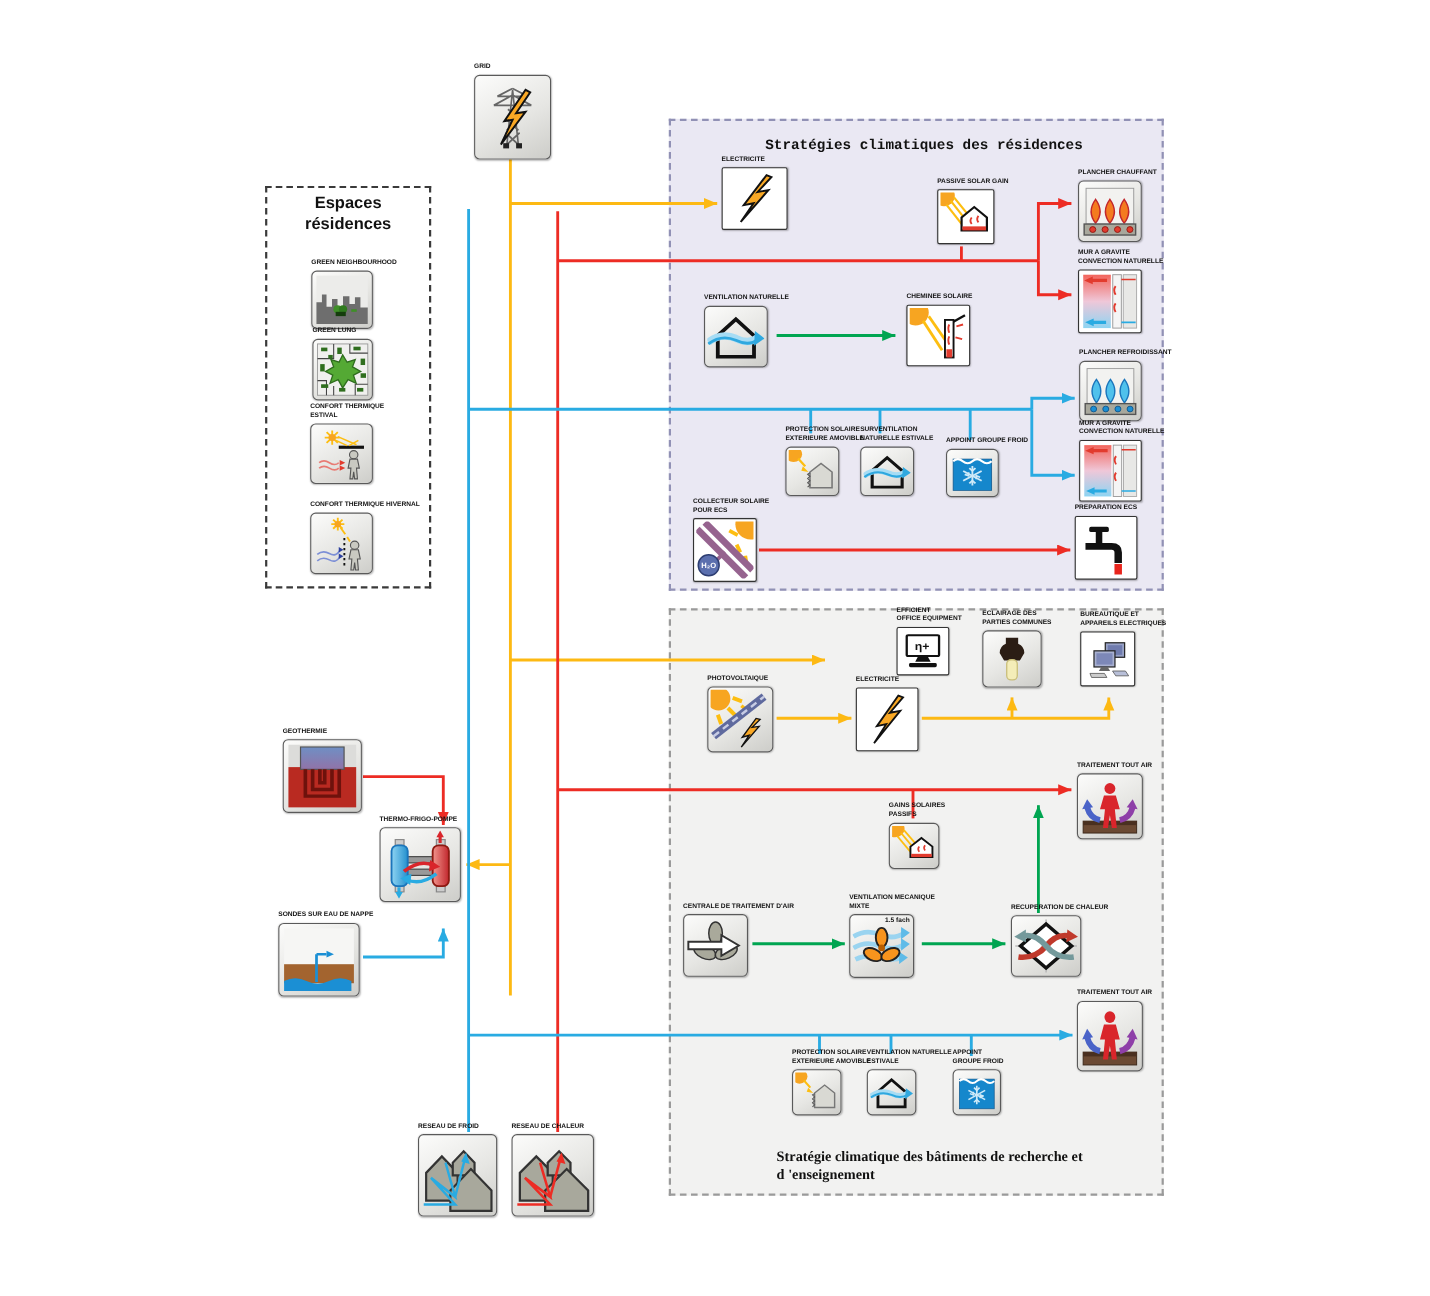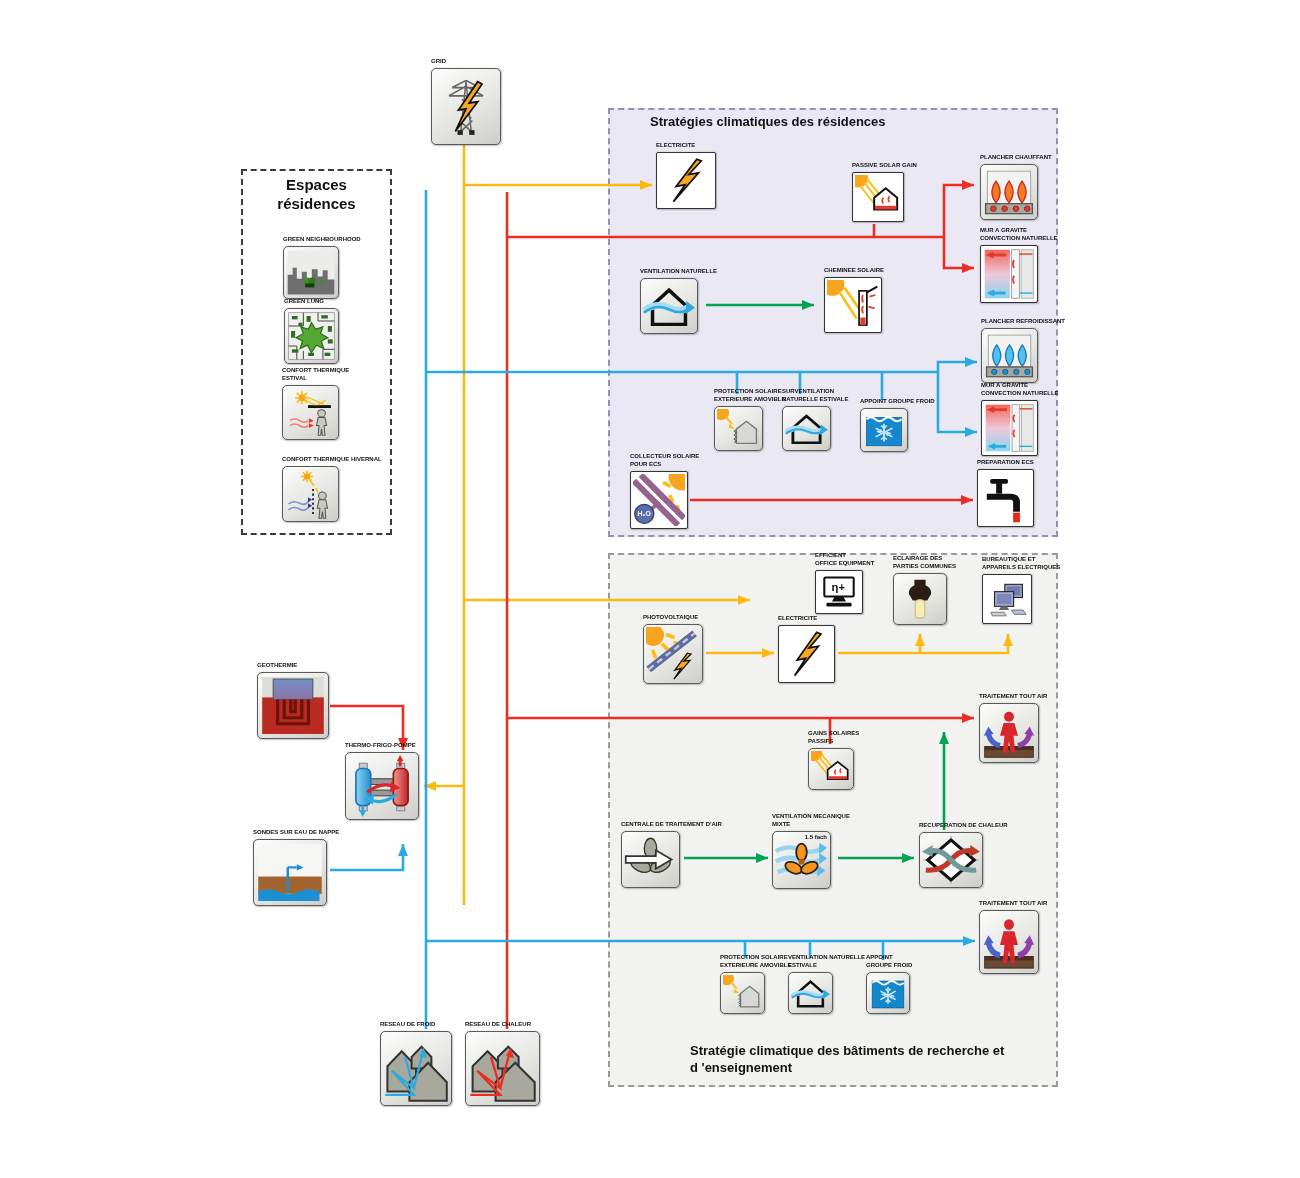--- a/index.html
+++ b/index.html
@@ -4,22 +4,22 @@
 <style>
   html,body{margin:0;padding:0;background:#fff;}
   #stage{position:relative;width:1300px;height:1178px;background:#fff;overflow:hidden;
          font-family:"Liberation Sans",sans-serif;}
   .gbox{position:absolute;border:2px dashed;box-sizing:border-box;z-index:1;}
   #box-espaces{left:241px;top:169px;width:151px;height:366px;border-color:#3a3a3a;background:#fff;}
   #box-residences{left:608px;top:108px;width:450px;height:429px;border-color:#9191b5;background:#eae8f3;}
   #box-batiments{left:608px;top:553px;width:450px;height:534px;border-color:#9a9a9a;background:#f2f2f1;}
   .gtitle{position:absolute;font-weight:bold;color:#111;white-space:pre-line;z-index:2;}
   #title-espaces{left:241px;top:176px;width:151px;text-align:center;font-size:15px;line-height:1.25;}
-  #title-residences{left:650px;top:114px;width:380px;text-align:left;font-size:13px;}
-  #title-batiments{left:690px;top:1043px;width:350px;font-size:13px;line-height:1.3;}
+  #title-residences{left:650px;top:124px;width:380px;text-align:center;font-size:13px;font-family:Liberation Mono, monospace;}
+  #title-batiments{left:706px;top:1043px;width:350px;font-size:13px;line-height:1.3;font-family:Liberation Serif, serif;}
   #wires{position:absolute;left:0;top:0;z-index:3;pointer-events:none;}
   .node{position:absolute;z-index:4;}
   .nlabel{position:absolute;bottom:100%;left:0;margin-bottom:2px;font-size:6px;font-weight:bold;
           color:#111;line-height:1.3;white-space:pre;width:240%;}
   .ibox{position:absolute;inset:0;border:1.5px solid #5a5a5a;border-radius:5px;
         background:linear-gradient(150deg,#fcfcfb,#e6e6e3 55%,#cdcdc9);
         box-shadow:0.5px 0.5px 1.5px rgba(0,0,0,.25);}
   .ibox.light{background:#fff;border-radius:2px;border-color:#333;}
   .ibox svg{position:absolute;left:2px;top:2px;width:calc(100% - 4px);height:calc(100% - 4px);}
   .badge{position:absolute;top:2px;right:3px;font-size:6px;font-weight:bold;color:#111;}

